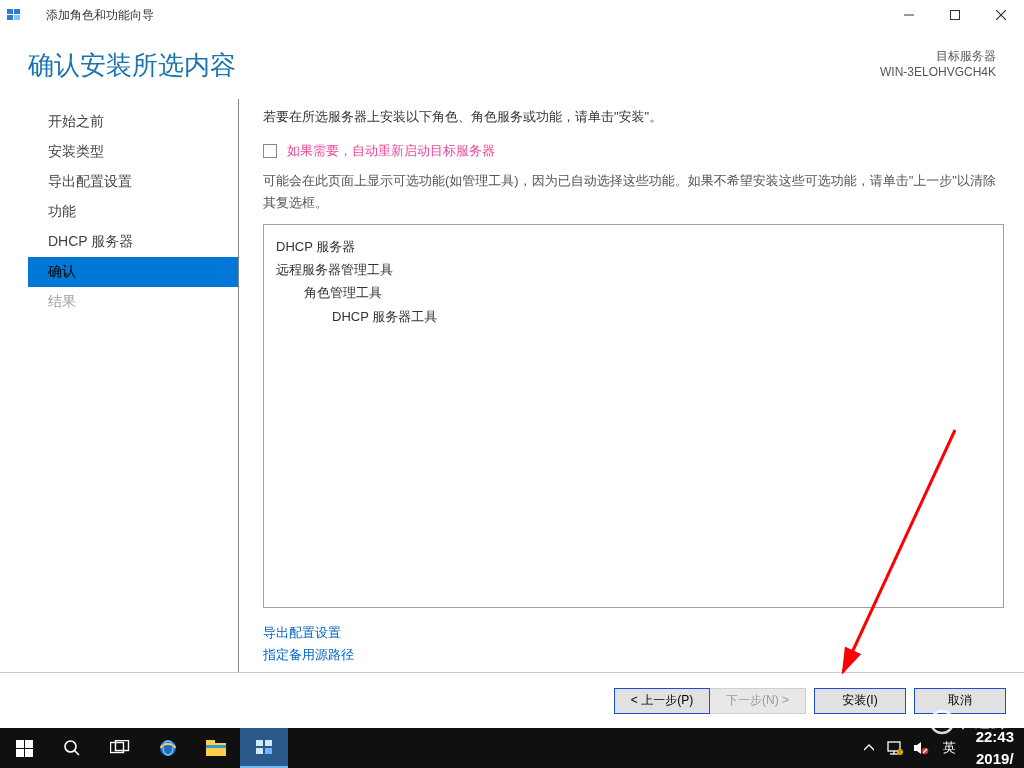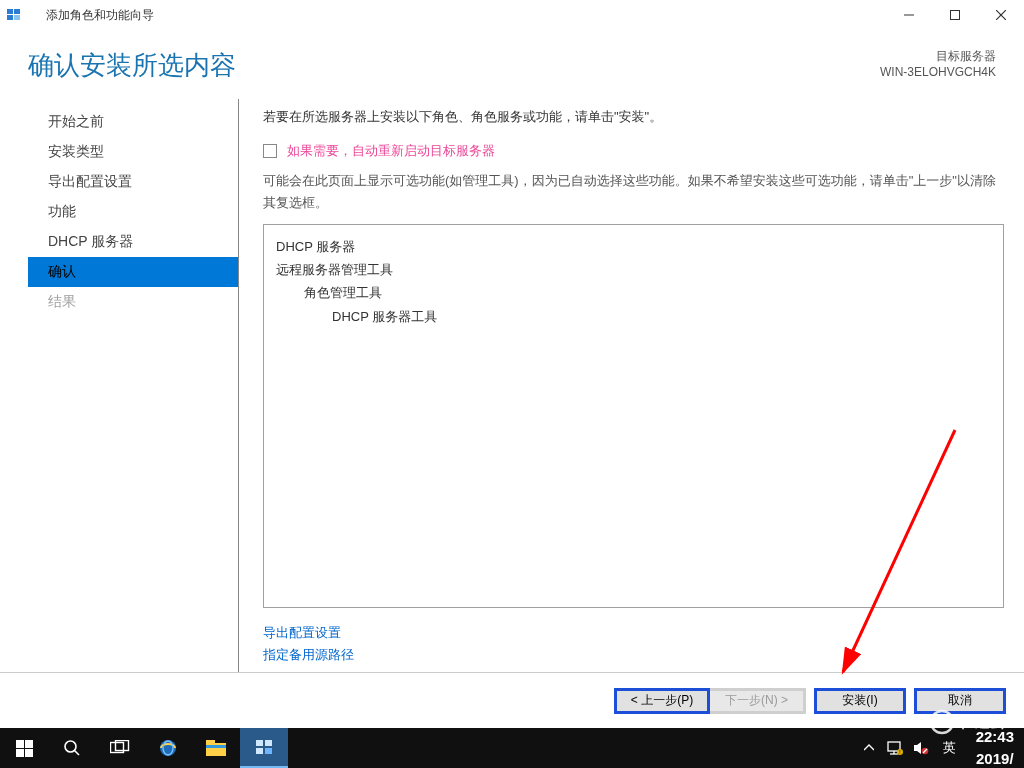--- a/index.html
+++ b/index.html
@@ -24,21 +24,21 @@
     .chk { width:14px; height:14px; border:1px solid #888; margin-right:10px; background:#fff; }
     .chk-label { font-size:13px; color:#ec4899; }
     .note { font-size:13px; color:#555; line-height:1.7; margin-bottom:10px; }
     .list-box { border:1px solid #a0a0a0; flex:1; padding:10px 12px; font-size:13px; color:#333; line-height:1.8; min-height: 300px; }
     .li-l1 { padding-left:0; }
     .li-l2 { padding-left:28px;font-family:Liberation Mono, monospace; }
     .li-l3 { padding-left:56px; }
     .links { margin:14px 0 6px 0; }
     .links a { display:block; font-size:13px; color:#0066cc; text-decoration:none; line-height:1.7; cursor:pointer; }
     .footer-bar { height:56px; border-top:1px solid #ccc; display:flex; justify-content:flex-end; align-items:center; padding-right:18px; gap:8px; }
-    .btn { min-width:92px; height:26px; font-size:12px; border:3px solid #1d4ed8; background:#e1e1e1; cursor:pointer; padding:0 10px; }
+    .btn { min-width:92px; height:26px; font-size:12px; border:1px solid #1d4ed8; background:#e1e1e1; cursor:pointer; padding:0 10px; }
     .btn:disabled { color:#9a9a9a; background:#e8e8e8; cursor:default; border-color:#cfcfcf; }
     .btn-group { display:flex; gap:0; }
     .btn-group .btn { min-width:96px; }
     .btn-group .btn + .btn { border-left:none; }
     
     .taskbar { position:absolute; left:0; right:0; bottom:0; height:40px; background:#101010; display:flex; align-items:stretch; color:#fff; }
     .tb-item { width:48px; display:flex; align-items:center; justify-content:center; cursor:pointer; }
     .tb-item.active { background:#2a5a8a; border-bottom:2px solid #76b9f7; }
     .tb-spacer { flex:1; }
     .tray { display:flex; align-items:center; gap:6px; padding:0 4px; }

